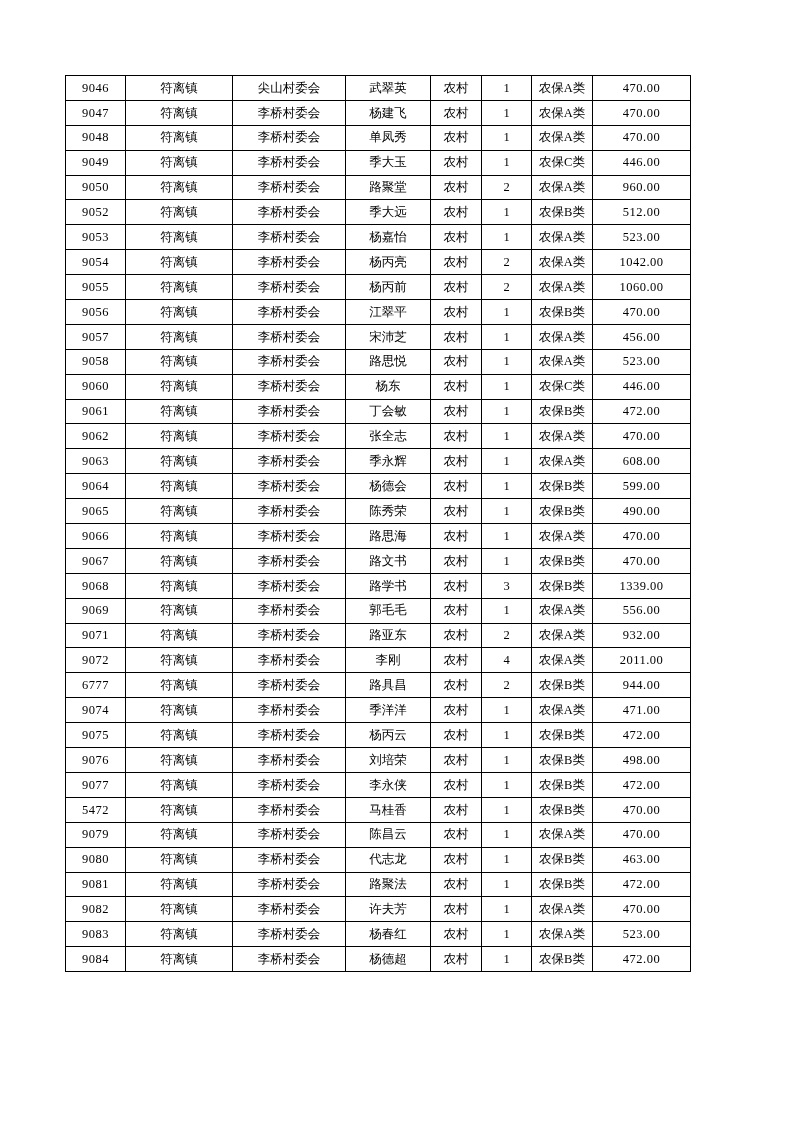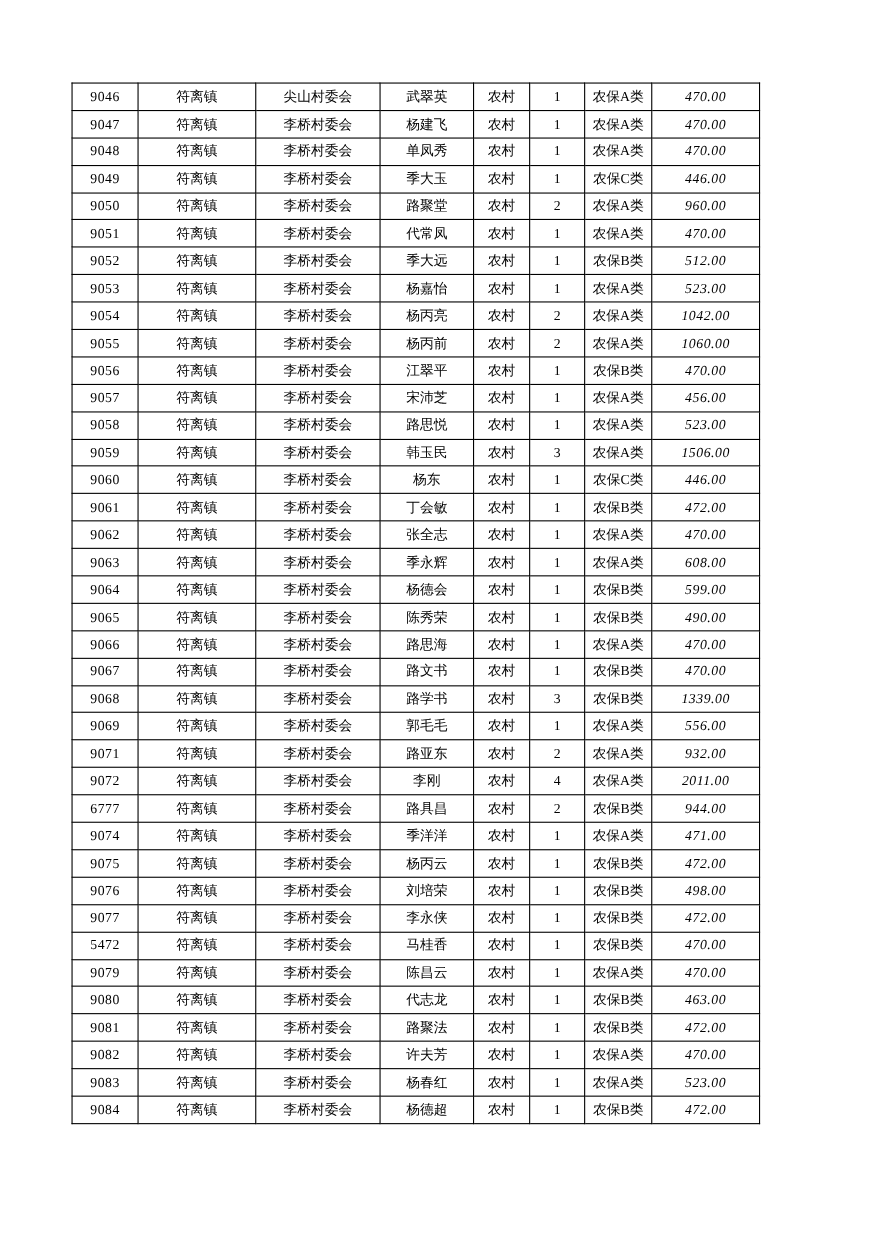--- a/index.html
+++ b/index.html
@@ -39,21 +39,20 @@
     text-align: center;
     vertical-align: middle;
     padding: 0;
     height: 23.9px;
     overflow: hidden;
     white-space: nowrap;
   }
   table.roster td.amount {
     font-family: "Liberation Serif", "DejaVu Serif", serif;
     letter-spacing: 0.5px;
-    font-style: italic;
   }
   table.roster td.serial {
     letter-spacing: 0.5px;
   }
 </style>
 </head>
 <body>
 
 <div class="page">
   <table class="roster">
@@ -112,30 +111,20 @@
     <td class="serial">9050</td>
     <td>符离镇</td>
     <td>李桥村委会</td>
     <td>路聚堂</td>
     <td>农村</td>
     <td>2</td>
     <td>农保A类</td>
     <td class="amount">960.00</td>
   </tr>
         <tr>
-    <td class="serial">9051</td>
-    <td>符离镇</td>
-    <td>李桥村委会</td>
-    <td>代常凤</td>
-    <td>农村</td>
-    <td>1</td>
-    <td>农保A类</td>
-    <td class="amount">470.00</td>
-  </tr>
-        <tr>
     <td class="serial">9052</td>
     <td>符离镇</td>
     <td>李桥村委会</td>
     <td>季大远</td>
     <td>农村</td>
     <td>1</td>
     <td>农保B类</td>
     <td class="amount">512.00</td>
   </tr>
         <tr>
@@ -190,30 +179,20 @@
   </tr>
         <tr>
     <td class="serial">9058</td>
     <td>符离镇</td>
     <td>李桥村委会</td>
     <td>路思悦</td>
     <td>农村</td>
     <td>1</td>
     <td>农保A类</td>
     <td class="amount">523.00</td>
-  </tr>
-        <tr>
-    <td class="serial">9059</td>
-    <td>符离镇</td>
-    <td>李桥村委会</td>
-    <td>韩玉民</td>
-    <td>农村</td>
-    <td>3</td>
-    <td>农保A类</td>
-    <td class="amount">1506.00</td>
   </tr>
         <tr>
     <td class="serial">9060</td>
     <td>符离镇</td>
     <td>李桥村委会</td>
     <td>杨东</td>
     <td>农村</td>
     <td>1</td>
     <td>农保C类</td>
     <td class="amount">446.00</td>

